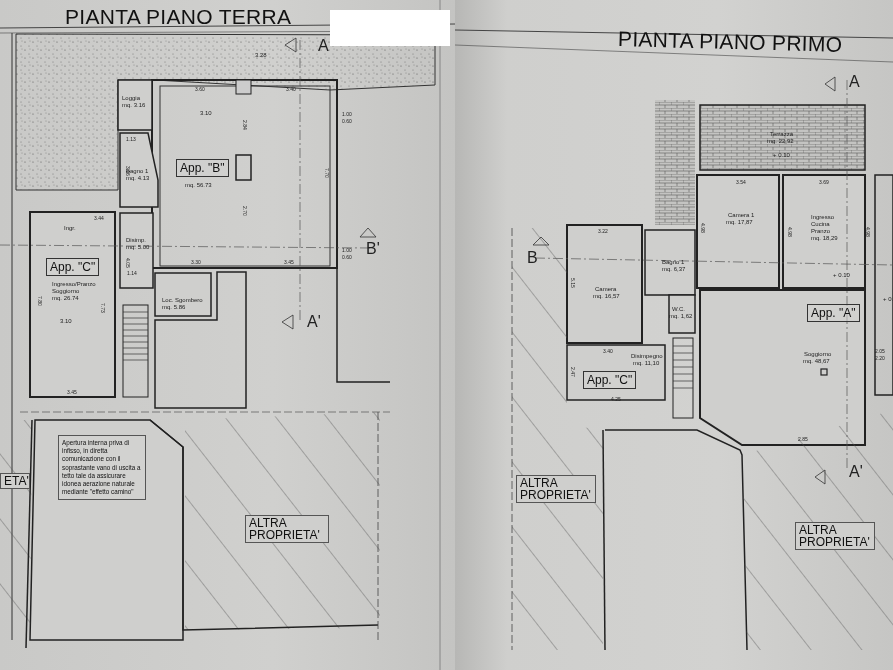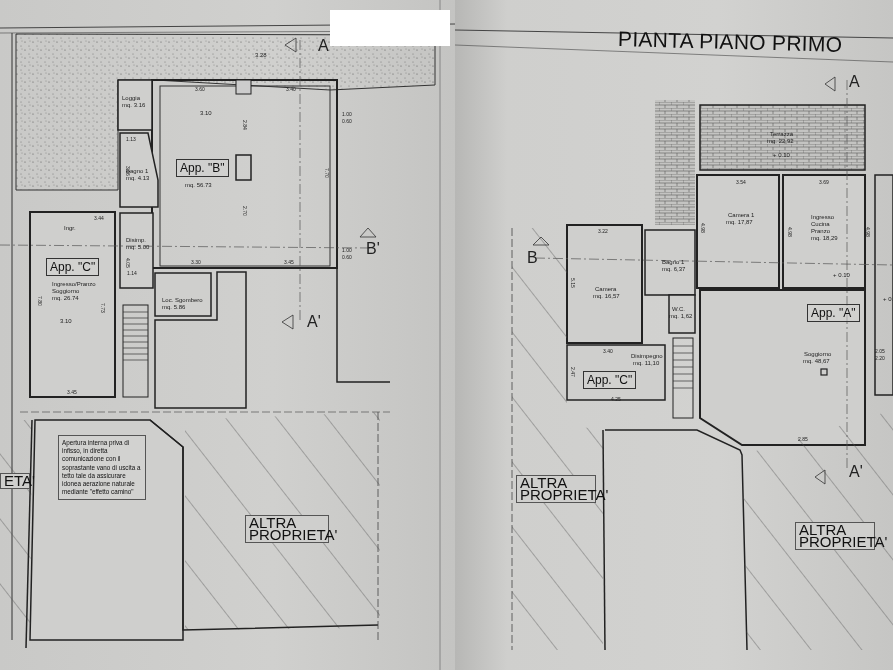--- a/index.html
+++ b/index.html
@@ -7,21 +7,21 @@
   .sheet{position:absolute;top:0;height:670px;}
   #sheet-left{left:0;width:455px;background:linear-gradient(90deg,#c9c9c7 0%,#d0d0ce 60%,#c4c4c2 100%);}
   #sheet-right{left:455px;width:438px;background:linear-gradient(90deg,#b7b7b5 0%,#cfcfcd 12%,#d2d2d0 60%,#c6c6c4 100%);}
   svg{position:absolute;left:0;top:0;}
   .title{position:absolute;font-size:21px;color:#111;letter-spacing:0.3px;white-space:nowrap;}
   .redact{position:absolute;background:#fff;}
   .lbl{position:absolute;font-size:6px;color:#222;line-height:7px;white-space:nowrap;}
   .dim{position:absolute;font-size:5px;color:#222;white-space:nowrap;}
   .vdim{position:absolute;font-size:5px;color:#222;white-space:nowrap;transform:rotate(90deg);transform-origin:left top;}
   .apt{position:absolute;border:1px solid #333;font-size:12px;color:#111;padding:1px 3px;white-space:nowrap;background:rgba(210,210,208,0.6);}
-  .altra{position:absolute;border:1px solid #555;font-size:15px;line-height:12px;color:#111;padding:1px 3px;background:#cfcfcd;}
+  .altra{position:absolute;border:1px solid #555;font-size:12px;line-height:12px;color:#111;padding:1px 3px;background:#cfcfcd;}
   .note{position:absolute;border:1px solid #555;font-size:6.3px;line-height:8.2px;color:#111;padding:3px;background:#d2d2d0;width:80px;}
   .section{position:absolute;font-size:16px;color:#222;}
   .level{position:absolute;font-size:6px;color:#222;white-space:nowrap;}
 </style>
 </head>
 <body>
 
 <div id="sheet-left" class="sheet">
   <svg width="455" height="670">
     <defs>
@@ -83,20 +83,21 @@
     <line x1="378" y1="412" x2="378" y2="640" stroke="#444" stroke-width="0.8" stroke-dasharray="8,3"></line>
     <polygon points="0,420 32,420 30,648 0,648" fill="url(#hatchL)" stroke="none"></polygon>
     <line x1="32" y1="420" x2="26" y2="648" stroke="#222" stroke-width="1.5"></line>
 
     <polygon points="285,45 296,38 296,52" fill="none" stroke="#333" stroke-width="0.8"></polygon>
     <polygon points="282,322 293,315 293,329" fill="none" stroke="#333" stroke-width="0.8"></polygon>
     <polygon points="360,237 368,228 376,237" fill="none" stroke="#333" stroke-width="0.8"></polygon>
     <line x1="440" y1="0" x2="440" y2="670" stroke="#777" stroke-width="0.8"></line>
   </svg>
 
+  <div class="title" style="left:65px;top:5px;">PIANTA PIANO TERRA</div>
   <div class="redact" style="left:330px;top:10px;width:120px;height:36px;"></div>
 
   <div class="section" style="left:318px;top:37px;">A</div>
   <div class="section" style="left:307px;top:313px;">A'</div>
   <div class="section" style="left:366px;top:240px;">B'</div>
 
   <div class="level" style="left:255px;top:52px;">3.28</div>
   <div class="level" style="left:200px;top:110px;">3.10</div>
   <div class="level" style="left:60px;top:318px;">3.10</div>
 

